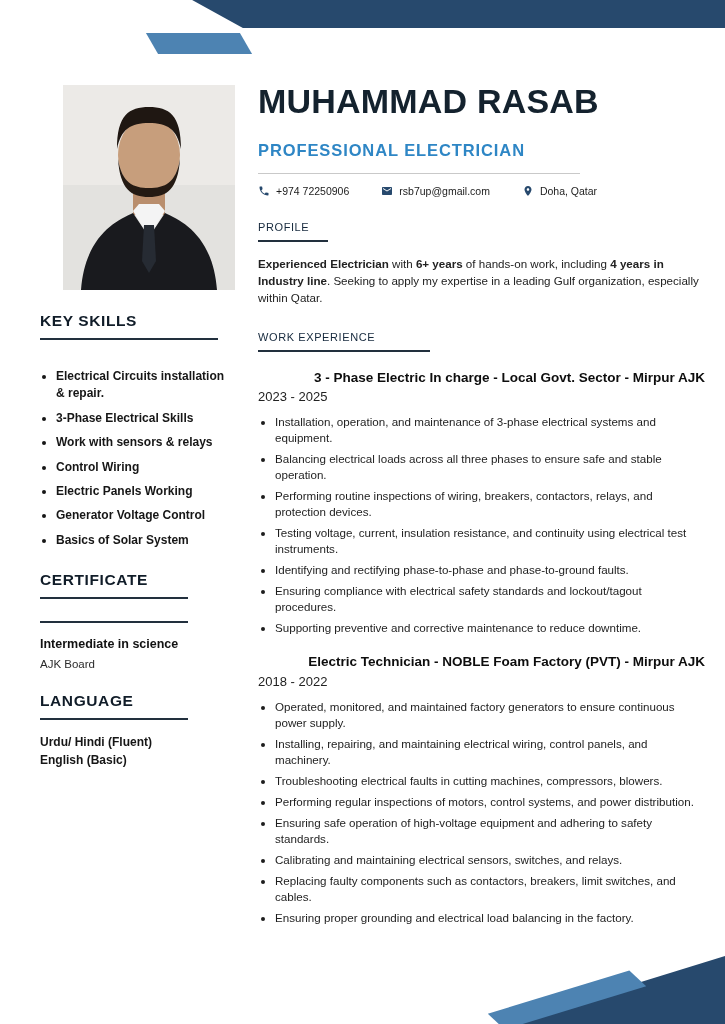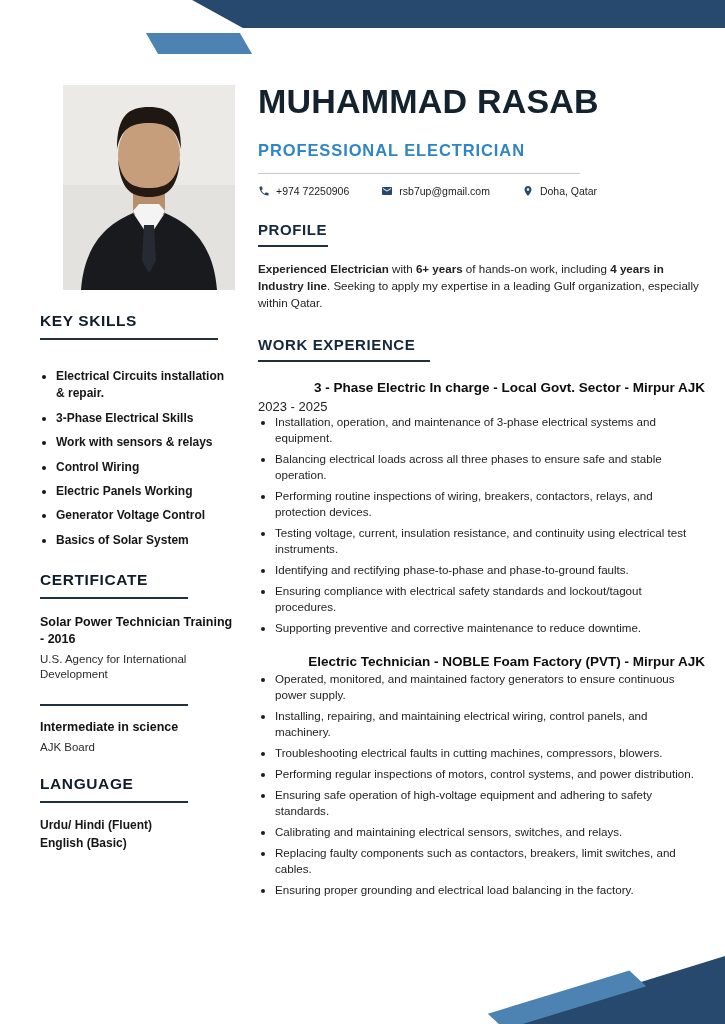--- a/index.html
+++ b/index.html
@@ -45,29 +45,29 @@
 
   
   .main{position:absolute;left:258px;top:84px;width:447px;}
   .name{font-size:34px;font-weight:bold;color:#14222e;letter-spacing:.2px;line-height:1.05;}
   .prof-title{font-size:16.5px;font-weight:bold;color:var(--accent-blue);letter-spacing:.9px;margin-top:21px;}
   .head-rule{height:1px;background:#c9c9c9;width:322px;margin-top:13px;}
   .contact-row{display:flex;gap:32px;margin-top:11px;align-items:center;}
   .contact-item{display:flex;align-items:center;gap:6px;font-size:10.5px;color:#1c1c1c;}
   .contact-item svg{width:12px;height:12px;fill:var(--navy);flex:0 0 auto;}
   .main-section{margin-top:24px;}
-  .main-heading{font-size:15px;font-weight:bold;color:#15283c;letter-spacing:.6px;}
+  .main-heading{font-size:11px;font-weight:normal;color:#15283c;letter-spacing:.6px;}
   .main-rule{height:2px;background:var(--rule-dark);margin-top:7px;}
   .main-rule.w-profile{width:70px;}
   .main-rule.w-work{width:172px;}
   .profile-text{font-size:11.6px;line-height:1.5;margin-top:13px;color:#222;}
   .job{margin-top:17px;}
   .job-title{font-size:13.5px;font-weight:bold;color:#0d0d0d;line-height:1.3;text-align:right;}
   .job-dates{font-size:13px;color:#222;margin-top:3px;}
-  .job-bullets{padding-left:17px;list-style:disc;}
+  .job-bullets{margin-top:10px;padding-left:17px;list-style:disc;}
   .job-bullets li{font-size:11.6px;line-height:1.38;margin-bottom:5px;color:#1d1d1d;}
 </style>
 </head>
 <body>
 
 <div class="page">
 
   <div class="deco deco-top-navy"></div>
   <div class="deco deco-top-blue"></div>
   <div class="deco deco-bottom-navy"></div>
@@ -99,24 +99,20 @@
         <li>Control Wiring</li>
         <li>Electric Panels Working</li>
         <li>Generator Voltage Control</li>
         <li>Basics of Solar System</li>
       </ul>
     </section>
 
     <section class="side-section">
       <h2 class="side-heading">CERTIFICATE</h2>
       <div class="side-rule w-mid"></div>
-      <div class="cert-entry">
-        <div class="cert-title">Solar Power Technician Training - 2016</div>
-        <div class="cert-sub">U.S. Agency for International Development</div>
-      </div>
     </section>
 
     <section class="side-section">
       <div class="side-rule w-mid"></div>
       <div class="edu-degree">Intermediate in science</div>
       <div class="edu-board">AJK Board</div>
     </section>
 
     <section class="side-section">
       <h2 class="side-heading">LANGUAGE</h2>
@@ -175,20 +171,21 @@
           <li>Performing routine inspections of wiring, breakers, contactors, relays, and protection devices.</li>
           <li>Testing voltage, current, insulation resistance, and continuity using electrical test instruments.</li>
           <li>Identifying and rectifying phase-to-phase and phase-to-ground faults.</li>
           <li>Ensuring compliance with electrical safety standards and lockout/tagout procedures.</li>
           <li>Supporting preventive and corrective maintenance to reduce downtime.</li>
         </ul>
       </div>
 
       <div class="job">
         <div class="job-title">Electric Technician - NOBLE Foam Factory (PVT) - Mirpur AJK</div>
+        <div class="job-dates">2018 - 2022</div>
         <ul class="job-bullets">
           <li>Operated, monitored, and maintained factory generators to ensure continuous power supply.</li>
           <li>Installing, repairing, and maintaining electrical wiring, control panels, and machinery.</li>
           <li>Troubleshooting electrical faults in cutting machines, compressors, blowers.</li>
           <li>Performing regular inspections of motors, control systems, and power distribution.</li>
           <li>Ensuring safe operation of high-voltage equipment and adhering to safety standards.</li>
           <li>Calibrating and maintaining electrical sensors, switches, and relays.</li>
           <li>Replacing faulty components such as contactors, breakers, limit switches, and cables.</li>
           <li>Ensuring proper grounding and electrical load balancing in the factory.</li>
         </ul>

